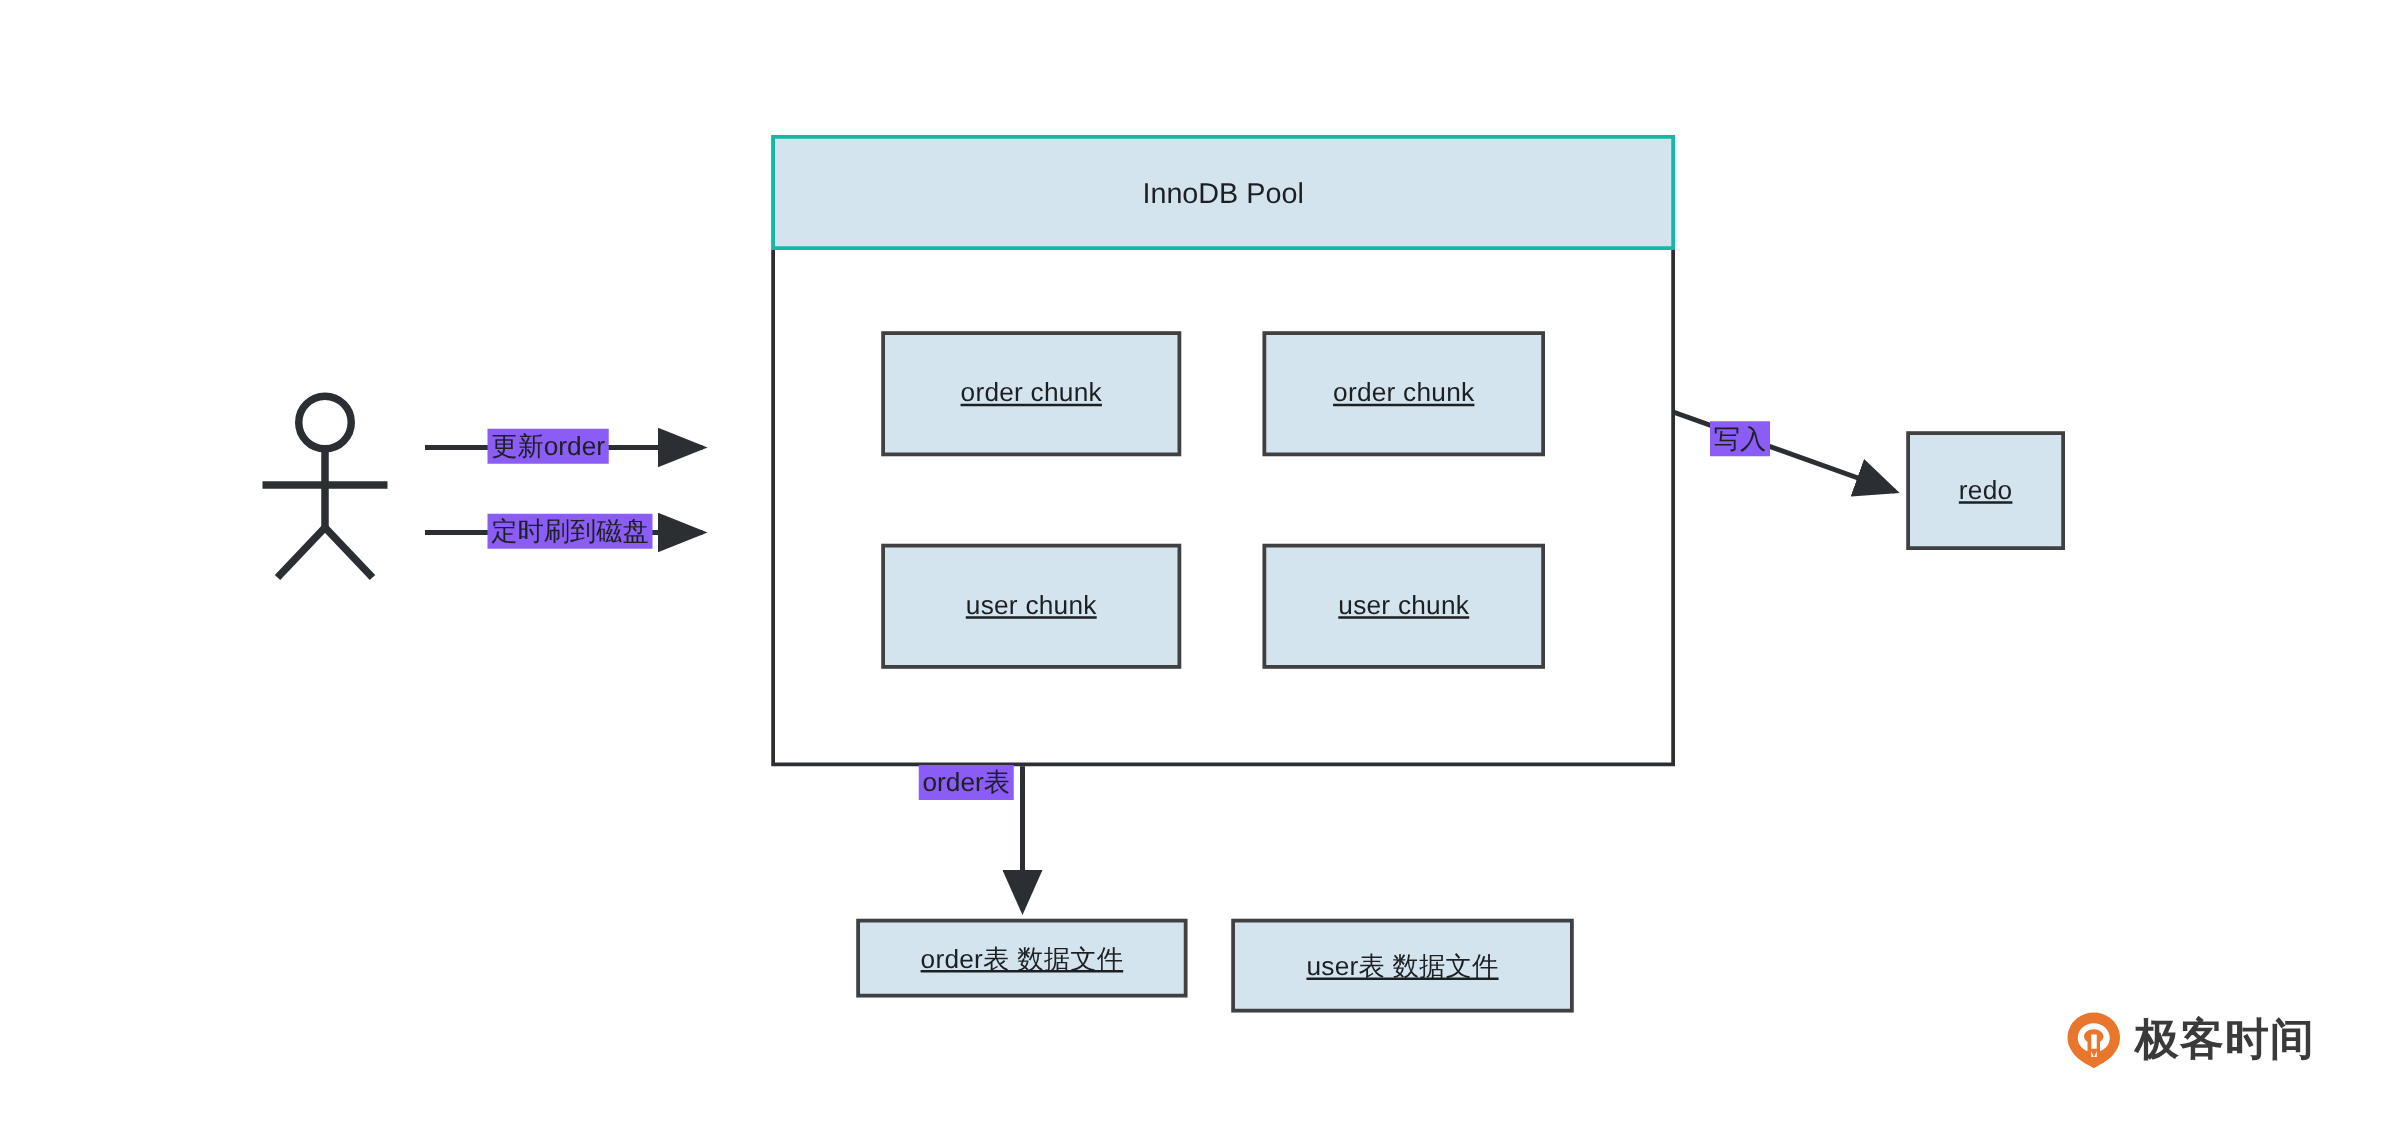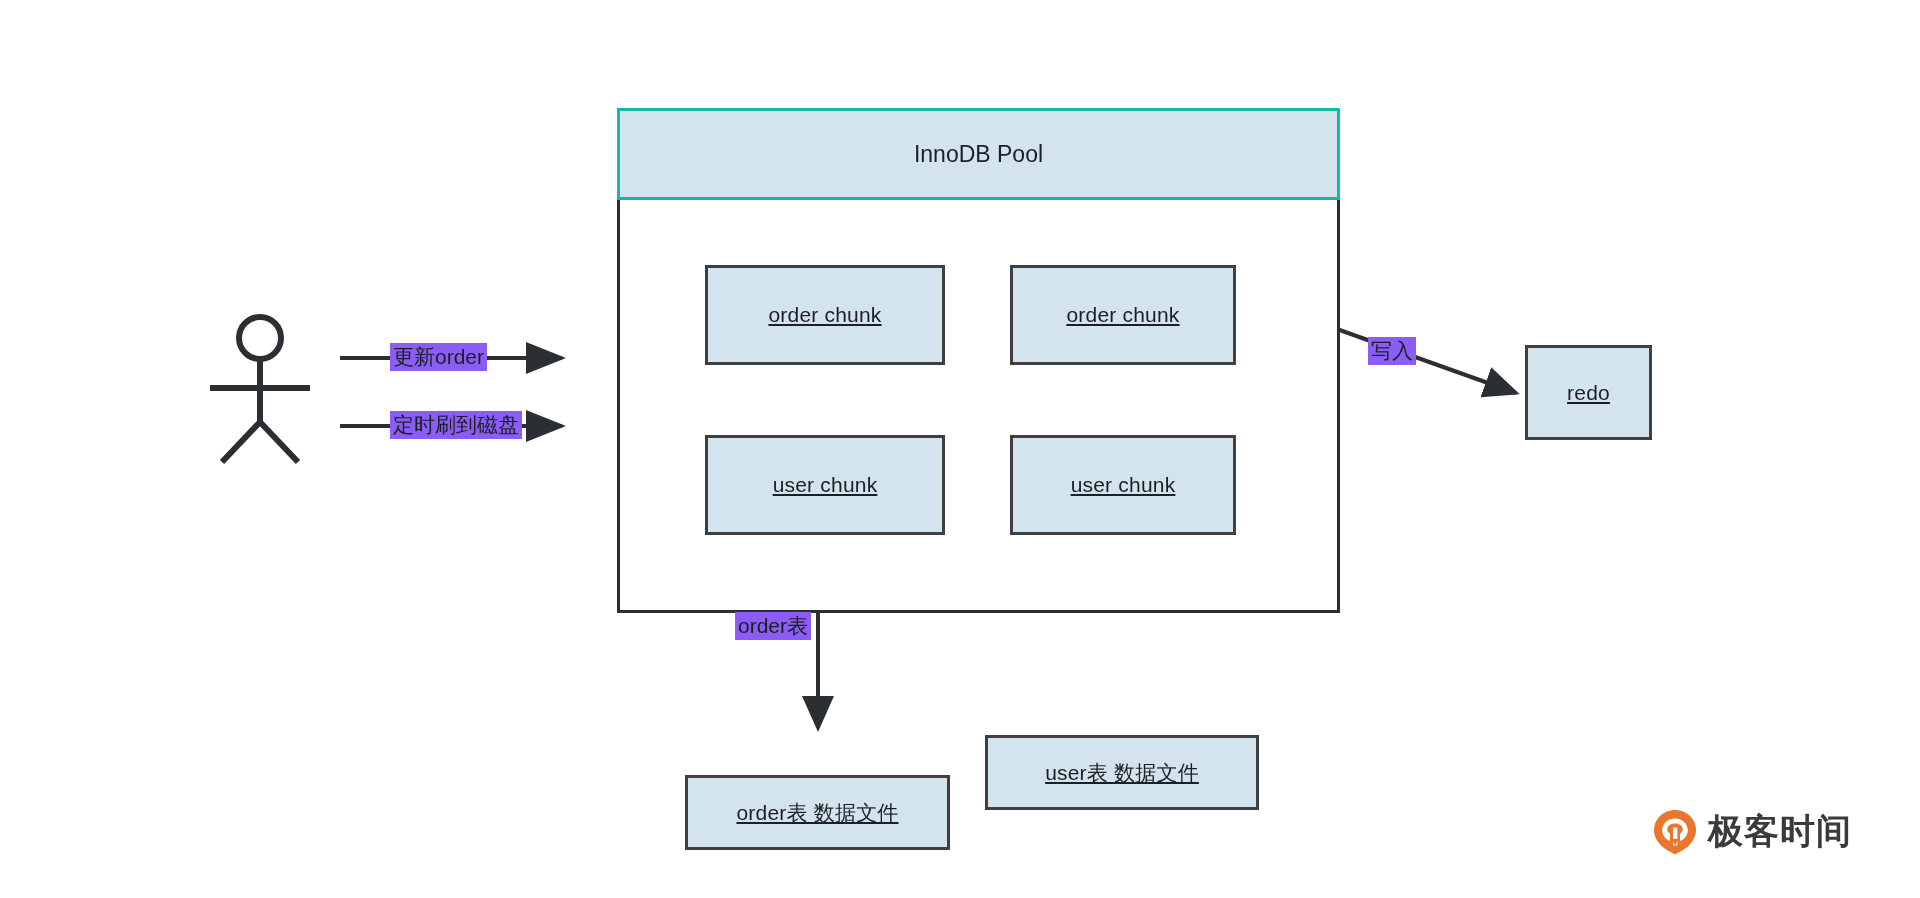--- a/index.html
+++ b/index.html
@@ -75,21 +75,21 @@
   
   .chunk-a { left: 705px;  top: 265px; width: 240px; height: 100px; }
   .chunk-b { left: 1010px; top: 265px; width: 226px; height: 100px; }
   .chunk-c { left: 705px;  top: 435px; width: 240px; height: 100px; }
   .chunk-d { left: 1010px; top: 435px; width: 226px; height: 100px; }
 
   
   .redo-box { left: 1525px; top: 345px; width: 127px; height: 95px; }
 
   
-  .datafile-order { left: 685px; top: 735px; width: 265px; height: 75px; margin-top: 40px; }
+  .datafile-order { left: 685px; top: 735px; width: 265px; height: 63px; }
   .datafile-user  { left: 985px; top: 735px; width: 274px; height: 75px; }
 
   
   .edge-label {
     position: absolute;
     font-size: 21px;
     color: #1d2023;
     background: #8b5cf6;
     padding: 0 3px;
     white-space: nowrap;

